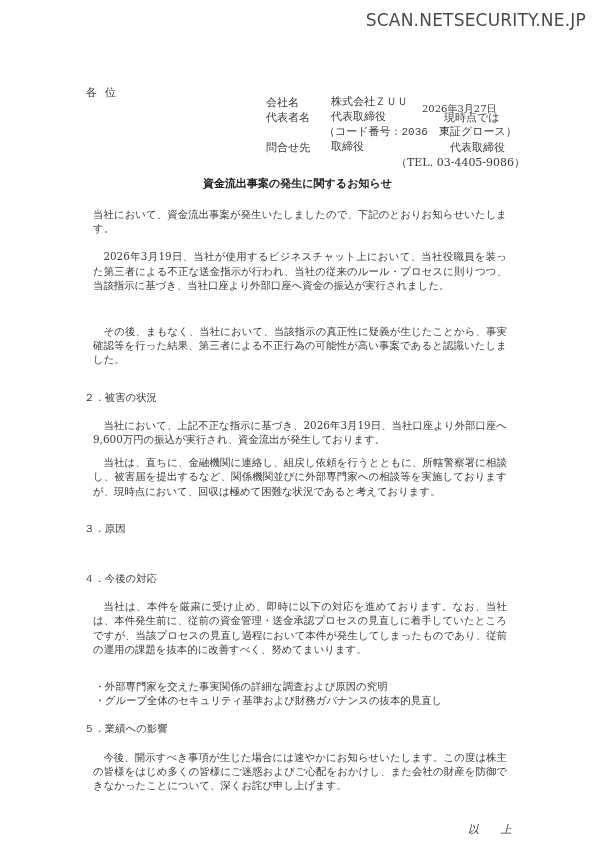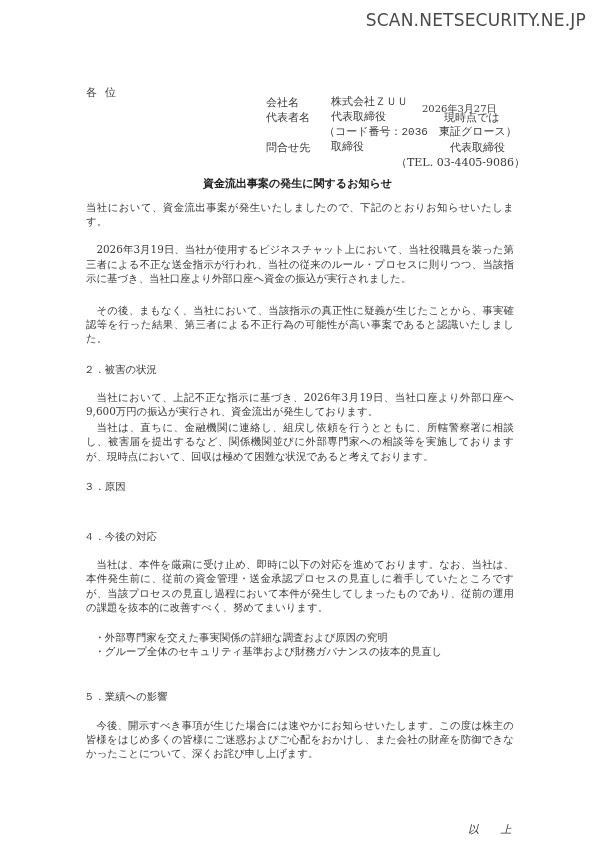--- a/index.html
+++ b/index.html
@@ -18,27 +18,27 @@
   .sender { position: absolute; top: 95px; left: 266px; font-size: 11px; line-height: 15px; }
   .sender .row { position: relative; height: 15px; white-space: nowrap; }
   .sender .lbl { position: absolute; left: 0; text-align: center; }
   .sender .val { position: absolute; left: 65px; font-family: Liberation Mono, monospace; }
   .sender .val2 { position: absolute; }
   .title {
     position: absolute; top: 176px; left: 0; width: 595px; text-align: center;
     font-size: 11px; font-weight: bold; color: #222;
   }
   .body { position: absolute; top: 198px; left: 84px; width: 432px; font-size: 10.4px; line-height: 14.2px; }
-  .body p { margin: 2px; text-align: justify; }
+  .body p { margin: 9px; text-align: justify; }
   .body .indent { text-indent: 1em; }
   .intro { margin-bottom: 14px !important; }
   .section-h { margin: 0 0 14px 0 !important; }
   .gap { height: 14px; }
   .gap2 { height: 22px; }
-  .bullets { margin: 0 0 17px 1em; padding: 0; list-style: none; }
+  .bullets { margin: 0 0 0 1em; padding: 0; list-style: none; }
   .bullets li { margin: 0; }
   .closing { position: absolute; top: 822px; left: 468px; font-size: 11px; word-spacing: 18px; font-style: italic; }
 </style>
 </head>
 <body>
 
 <div class="watermark">SCAN.NETSECURITY.NE.JP</div>
 
 <div class="date">2026年3月27日</div>
 <div class="addressee">各位</div>

